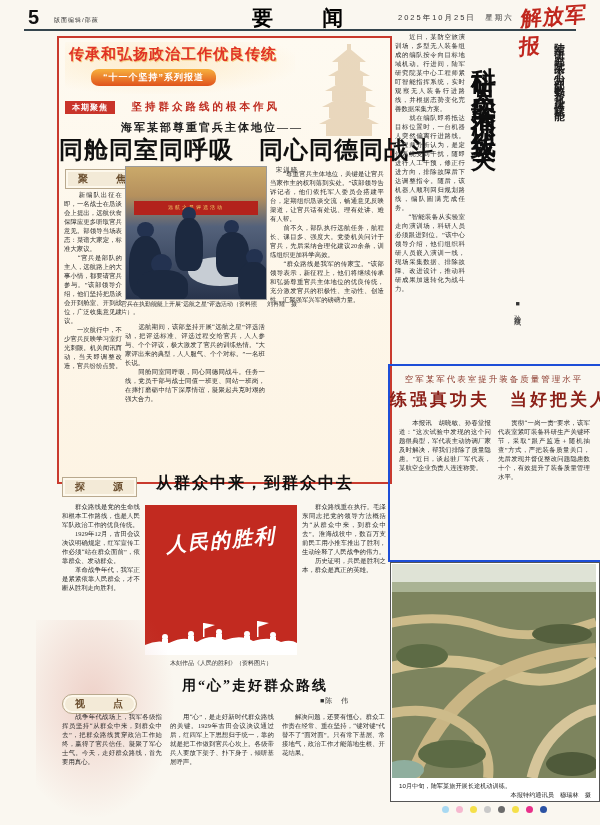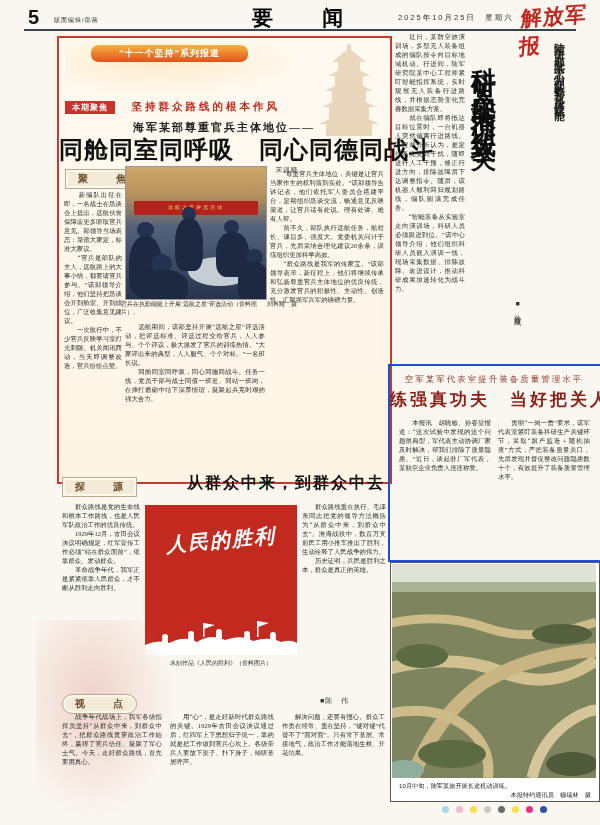--- a/index.html
+++ b/index.html
@@ -15,21 +15,21 @@
   .masthead{font-size:21px;font-weight:bold;color:#c0271e;
             font-family:"DejaVu Serif",serif;transform:rotate(-4deg) skewX(-8deg);
             letter-spacing:1px;}
   .header-rule{height:2px;background:#35454d;}
   
   .focus-box{border:2px solid #c93a2e;background:linear-gradient(#fefaf1,#fdf4e4);}
   .banner{background:radial-gradient(ellipse at 40% 40%,#fdeccb 0%,rgba(253,236,203,0) 75%);}
   .banner-title{font-size:15px;font-weight:900;color:#e03325;letter-spacing:1px;
                 text-shadow:1px 1px 0 #f6cf87;white-space:nowrap;}
   .banner-series{display:inline-block;background:linear-gradient(#f7b13e,#e0521c);
-                 color:#fff;font-size:9px;font-weight:bold;padding:2px 28px;
+                 color:#fff;font-size:9px;font-weight:bold;padding:2px 12px;
                  border-radius:8px/7px;letter-spacing:1px;}
   .focus-tag{display:inline-block;background:#c9342a;color:#fff;font-size:8px;
              font-weight:bold;padding:1px 7px;letter-spacing:1px;}
   .focus-topic{font-size:10.5px;font-weight:bold;color:#bf2c20;letter-spacing:3px;}
   .kicker{font-size:11px;font-weight:bold;color:#222;font-family:"Liberation Serif",serif;
           letter-spacing:2px;text-align:center;}
   .main-headline{font-size:24px;font-weight:900;color:#101010;letter-spacing:1px;
                  text-align:center;white-space:nowrap;}
   .byline{font-size:6.5px;color:#333;text-align:center;letter-spacing:1px;}
   .sec-label{background:#f3ead7;border:1px solid #b9a98e;box-shadow:inset 0 0 0 2px #fdf8ec;
@@ -50,21 +50,21 @@
   .table-top{position:absolute;background:#c7cdd4;border-radius:50%;}
   
   .pagoda{opacity:.55;}
   
   .poster{background:#c22a20;overflow:hidden;}
   .poster-title{color:#fff;font-size:20px;font-weight:bold;font-style:italic;
                 font-family:"DejaVu Serif",serif;transform:rotate(-5deg);
                 text-align:center;letter-spacing:2px;}
   
   .serif-headline{font-family:"Liberation Serif",serif;font-weight:bold;color:#111;
-                  text-align:right;letter-spacing:2px;}
+                  text-align:center;letter-spacing:2px;}
   
   .v-kicker{writing-mode:vertical-rl;font-size:10.5px;font-weight:bold;color:#1c1c1c;
             font-family:"Liberation Serif",serif;letter-spacing:4px;}
   .v-headline{writing-mode:vertical-rl;font-size:25px;font-weight:900;color:#0d0d0d;
               letter-spacing:7px;}
   .v-byline{writing-mode:vertical-rl;font-size:7px;color:#333;letter-spacing:2px;}
   .af-box{border:2px solid #1d4ed8;padding-left:21px;}
   .af-kicker{font-size:8.5px;color:#8c3b2e;font-family:"Liberation Serif",serif;
              letter-spacing:2px;text-align:center;}
   .af-headline{font-size:17px;font-weight:900;color:#8b2018;letter-spacing:3px;
@@ -99,30 +99,31 @@
         <polygon points="31,36 7,49 55,49"></polygon>
         <rect x="14" y="49" width="34" height="10"></rect>
         <polygon points="31,51 4,65 58,65"></polygon>
         <rect x="11" y="65" width="40" height="11"></rect>
         <polygon points="31,67 1,82 61,82"></polygon>
         <rect x="8" y="82" width="46" height="12"></rect>
       </g>
     </svg>
 
     <div class="abs banner" style="left:6px;top:4px;width:230px;height:52px;">
+      <div class="banner-title" style="margin:3px 0 2px 4px;">传承和弘扬政治工作优良传统</div>
       <div style="margin-left:26px;">
         <span class="banner-series">“十一个坚持”系列报道</span>
       </div>
     </div>
     <div class="abs" style="left:6px;top:58px;width:300px;">
       <span class="focus-tag">本期聚焦</span>
       <span class="focus-topic" style="margin-left:12px;">坚持群众路线的根本作风</span>
     </div>
 
-    <div class="abs kicker" style="left:40px;top:62px;width:250px;top:82px;">海军某部尊重官兵主体地位——</div>
+    <div class="abs kicker" style="left:28px;top:62px;width:250px;top:82px;">海军某部尊重官兵主体地位——</div>
     <div class="abs main-headline" style="left:0;top:96px;width:331px;">同舱同室同呼吸　同心同德同战斗</div>
     <div class="abs byline" style="left:0;top:128px;width:331px;">■吴　亮　龙　伟　本报特约通讯员　宋训晓</div>
 
     <div class="abs sec-label" style="left:6px;top:130px;top:131px;">聚　焦</div>
 
     <div class="abs navy-photo" style="left:66px;top:128px;width:140px;height:132px;">
       <div class="mess-banner">远航之星评选活动</div>
       <div class="table-top" style="left:44%;top:68%;width:46%;height:22%;"></div>
       <div class="head" style="left:8%;top:42%;width:12%;height:12%;"></div>
       <div class="figure" style="left:2%;top:52%;width:24%;height:46%;"></div>
@@ -178,20 +179,21 @@
           <polygon points="113,12 124,14 113,18"></polygon>
       </g>
     </svg>
   </div>
   <div class="abs caption" style="left:145px;top:659px;width:152px;text-align:center;">木刻作品《人民的胜利》（资料图片）</div>
 
   <div class="abs coltext" style="left:302px;top:502px;width:84px;height:186px;">　　群众路线重在执行。毛泽东同志把党的领导方法概括为“从群众中来，到群众中去”。淮海战役中，数百万支前民工用小推车推出了胜利，生动诠释了人民战争的伟力。
 　　历史证明，兵民是胜利之本，群众是真正的英雄。</div>
 
   <div class="abs watermark" style="left:36px;top:620px;width:140px;height:200px;"></div>
+  <div class="abs serif-headline" style="left:130px;top:677px;width:250px;font-size:14px;">用“心”走好群众路线</div>
   <div class="abs sec-label" style="left:62px;top:694px;border-radius:10px;">视　点</div>
   <div class="abs byline" style="left:320px;top:696px;width:70px;text-align:left;font-size:7px;">■陈　伟</div>
   <div class="abs coltext" style="left:62px;top:712px;width:100px;height:110px;">　　战争年代战场上，我军各级指挥员坚持“从群众中来，到群众中去”，把群众路线贯穿政治工作始终，赢得了官兵信任、凝聚了军心士气。今天，走好群众路线，首先要用真心。</div>
   <div class="abs coltext" style="left:170px;top:712px;width:104px;height:110px;">　　用“心”，是走好新时代群众路线的关键。1929年古田会议决议通过后，红四军上下思想归于统一，靠的就是把工作做到官兵心坎上。各级带兵人要放下架子、扑下身子，倾听基层呼声。</div>
   <div class="abs coltext" style="left:282px;top:712px;width:103px;height:110px;">　　解决问题，还要有恒心。群众工作贵在经常、重在坚持，“键对键”代替不了“面对面”。只有常下基层、常接地气，政治工作才能落地生根、开花结果。</div>
 
   <div class="abs coltext" style="left:395px;top:32px;width:70px;height:330px;">　　近日，某防空旅演训场，多型无人装备组成的编队按令向目标地域机动。行进间，陆军研究院某中心工程师紧盯智能指挥系统，实时观察无人装备行进路线，并根据态势变化完善数据采集方案。
 　　就在编队即将抵达目标位置时，一台机器人突然偏离行进路线。工程师分析认为，是定位系统受到干扰，随即进行人工干预，修正行进方向，排除故障后下达调整指令。随后，该机器人顺利回归规划路线，编队圆满完成任务。
 　　“智能装备从实验室走向演训场，科研人员必须跟进到位。”该中心领导介绍，他们组织科研人员嵌入演训一线，现场采集数据、排除故障、改进设计，推动科研成果加速转化为战斗力。</div>
   <div class="abs v-headline" style="left:468px;top:48px;height:312px;">科研人员嵌入演训一线攻关</div>

